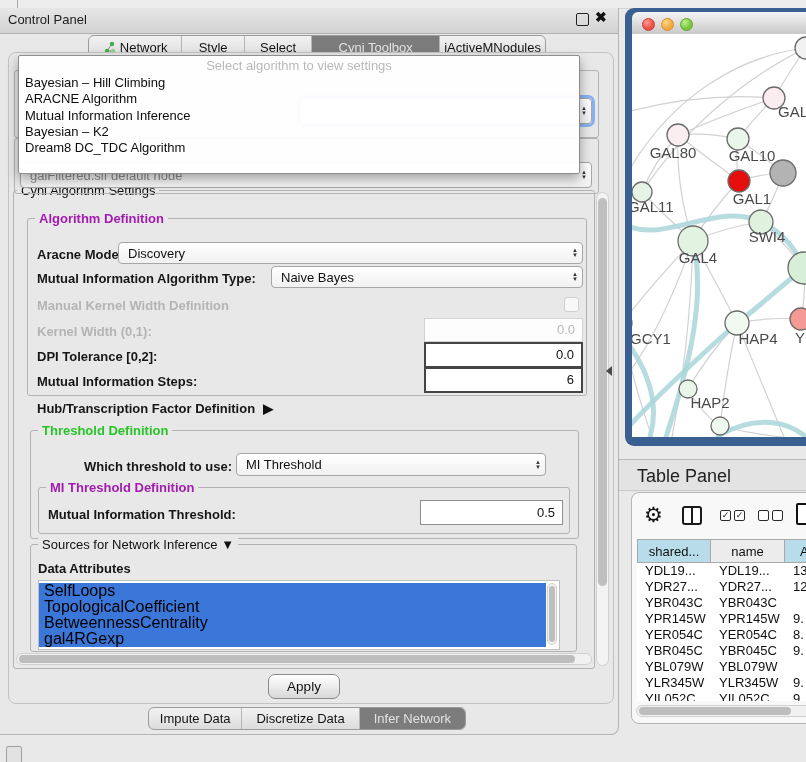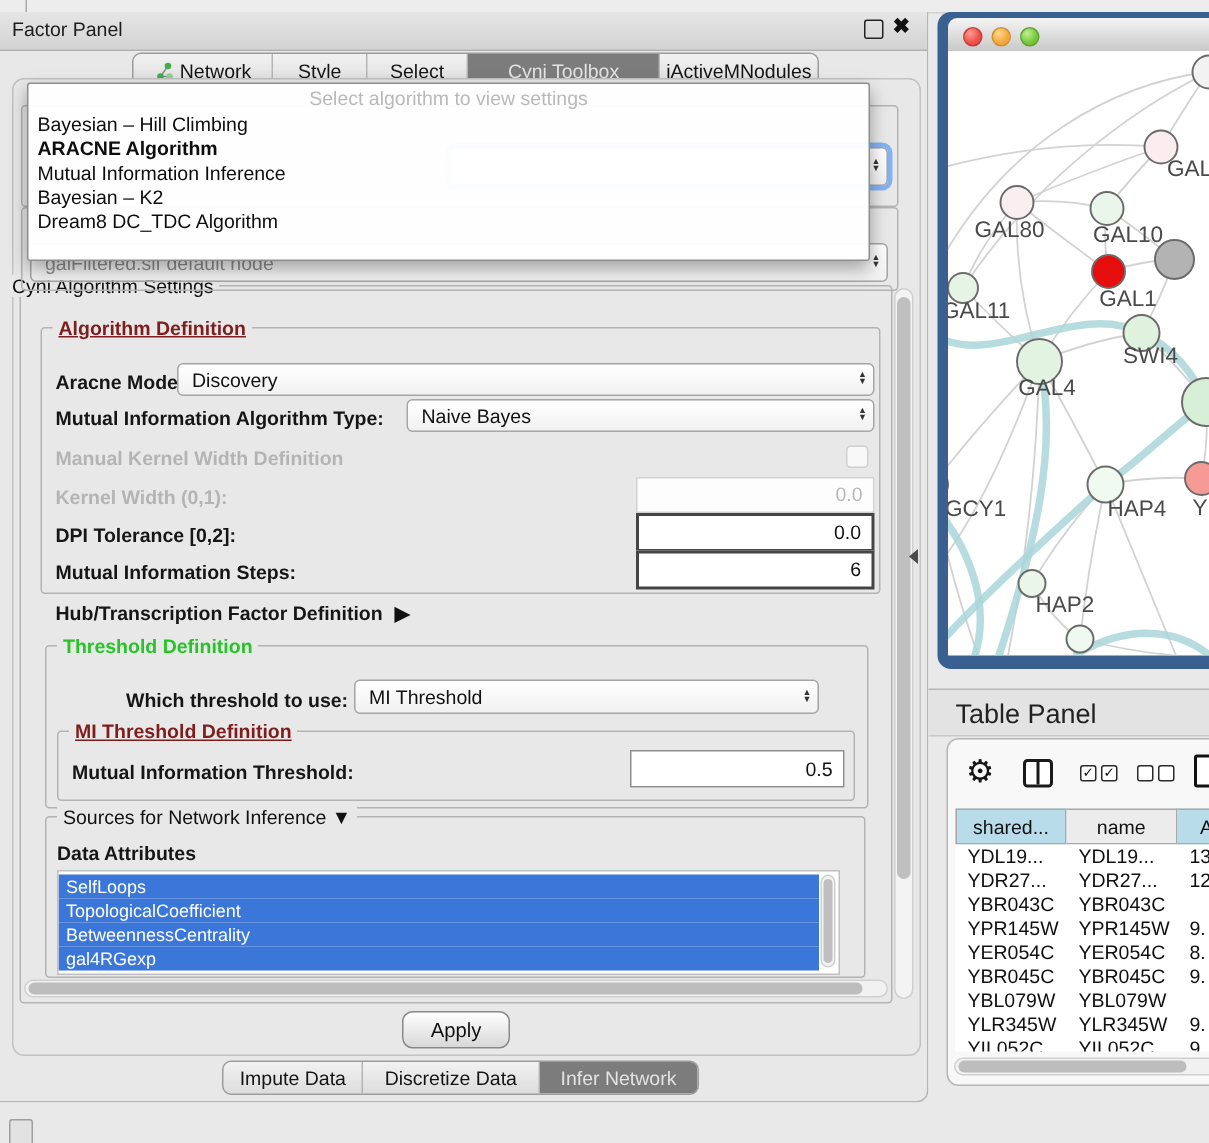--- a/index.html
+++ b/index.html
@@ -40,36 +40,36 @@
   .stepper{position:absolute;right:4px;top:0;bottom:0;display:flex;flex-direction:column;
     justify-content:center;font-size:6px;color:#333;line-height:5px;}
   .focus-ring{box-shadow:0 0 0 3px rgba(100,160,246,0.75);}
   .ghost-text{color:#8f8f8f;}
 
   
   .popup{left:18px;top:55px;width:560px;height:117px;background:rgba(255,255,255,0.96);
     border:1px solid #8e8e8e;border-radius:2px;box-shadow:0 5px 12px rgba(0,0,0,0.35);z-index:60;}
   .popup .prompt{height:19px;line-height:19px;text-align:center;color:#b9b9b9;font-size:13px;}
   .popup .pitem{height:16.3px;line-height:16.3px;padding-left:6px;font-size:13px;color:#0d0d0d;}
-  .popup .pitem.hl{font-weight:bold;}
+  .popup .pitem.hl{font-weight:normal;}
 
   
   .lbl{font-size:13px;font-weight:bold;color:#161616;white-space:nowrap;}
   .lbl.dis{color:#b4b4b4;}
   .field{background:#fff;border:1px solid #c6c6c6;font-size:13px;color:#111;text-align:right;
     box-sizing:border-box;padding-right:7px;}
   .field.dark{border:2px solid #454545;}
   .field.dis{color:#b9b9b9;border-color:#d2d2d2;background:#fdfdfd;}
   .checkbox{width:15px;height:15px;border:1.5px solid #cfcfcf;border-radius:3px;background:#f8f8f8;box-sizing:border-box;}
-  .legend-blue{color:#7f1d1d;font-weight:bold;text-decoration:underline;}
+  .legend-blue{color:#a21caf;font-weight:bold;}
   .legend-green{color:#27c427;font-weight:bold;}
   .arrow-right{display:inline-block;margin-left:8px;color:#111;}
 
   .attr-list{background:#fff;border:1px solid #c0c0c0;overflow:hidden;}
-  .attr-item{height:16px;line-height:16px;color:#ffffff;font-size:12px;padding-left:5px;}
+  .attr-item{height:16px;line-height:16px;color:#000000;font-size:16px;padding-left:5px;}
 
   .sb-v{background:#f3f3f3;border:1px solid #d0d0d0;border-radius:7px;box-sizing:border-box;}
   .sb-thumb-v{background:#bfbfbf;border-radius:5px;}
   .sb-h{background:#f1f1f1;border:1px solid #d0d0d0;border-radius:7px;box-sizing:border-box;}
   .sb-thumb-h{background:#bdbdbd;border-radius:4px;}
 
   .apply-btn{left:268px;top:674px;width:70px;height:23px;border:1px solid #8a8a8a;border-radius:7px;
     background:linear-gradient(#ffffff,#d8d8d8);font-size:13.5px;color:#111;
     display:flex;align-items:center;justify-content:center;}
 
@@ -107,21 +107,21 @@
 </head>
 <body>
 
 <div id="app">
 
   <div class="abs top-strip"></div>
   <div class="abs top-tick"></div>
 
   <div class="abs cpanel"></div>
   <div class="abs titlebar"></div>
-  <div class="abs title-text">Factor Panel</div>
+  <div class="abs title-text">Control Panel</div>
   <div class="abs float-btn"></div>
   <div class="abs close-btn">✖</div>
 
   <div class="abs segbar topTabs">
     <div class="seg" style="width:97px">
       <svg width="13" height="13" viewBox="0 0 13 13">
         <line x1="4" y1="10" x2="9" y2="3" stroke="#8a8a8a" stroke-width="1"></line>
         <line x1="4" y1="10" x2="10" y2="10" stroke="#8a8a8a" stroke-width="1"></line>
         <circle cx="4" cy="10" r="2.2" fill="#3fae49"></circle>
         <circle cx="9" cy="3" r="2.2" fill="#3fae49"></circle>
@@ -168,21 +168,21 @@
     <div class="pitem">Mutual Information Inference</div>
     <div class="pitem">Bayesian – K2</div>
     <div class="pitem">Dream8 DC_TDC Algorithm</div>
   </div>
 
   <div class="abs sb-v" style="left:596px;top:192px;width:13px;height:474px">
     <div class="sb-thumb-v" style="position:absolute;left:1px;top:5px;width:9px;height:388px"></div>
   </div>
 
   <div class="abs gbox" style="left:13px;top:190px;width:580px;height:477px"></div>
-  <div class="abs glegend" style="left:4px;top:183px">Cyni Algorithm Settings</div>
+  <div class="abs glegend" style="left:17px;top:183px">Cyni Algorithm Settings</div>
 
   <div class="abs gbox" style="left:27px;top:218px;width:558px;height:176px"></div>
   <div class="abs glegend legend-blue" style="left:35px;top:211px">Algorithm Definition</div>
 
   <div class="abs lbl" style="left:37px;top:247px">Aracne Mode:</div>
   <div class="abs combo" style="left:118px;top:242px;width:465px;height:22px">
     <span class="cval">Discovery</span>
     <span class="stepper">
         <span>▲</span>
         <span>▼</span>

